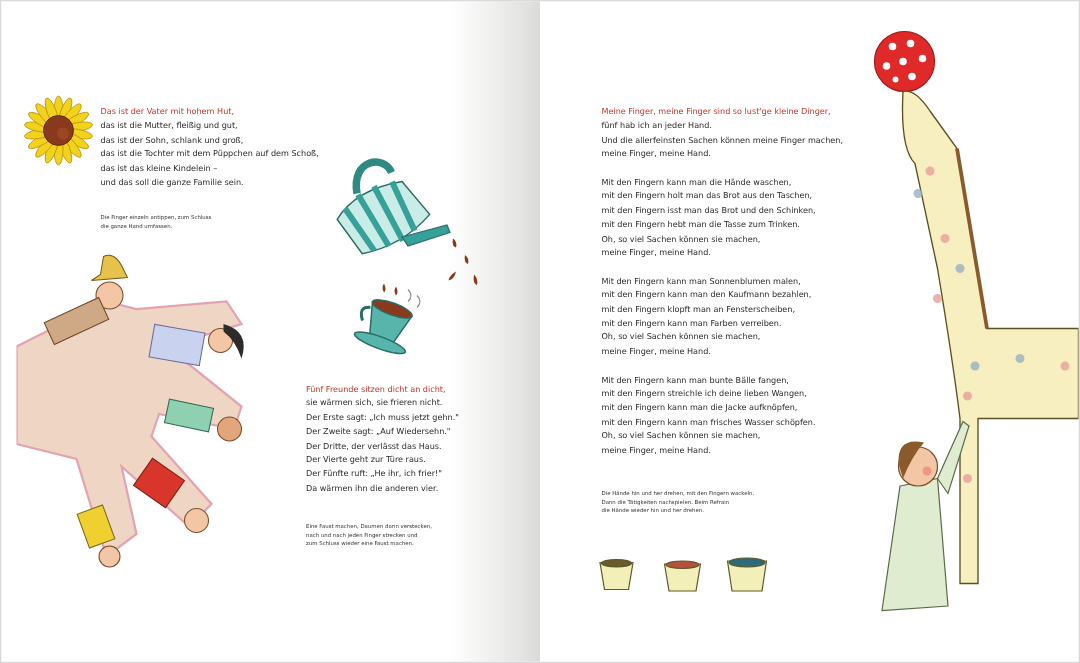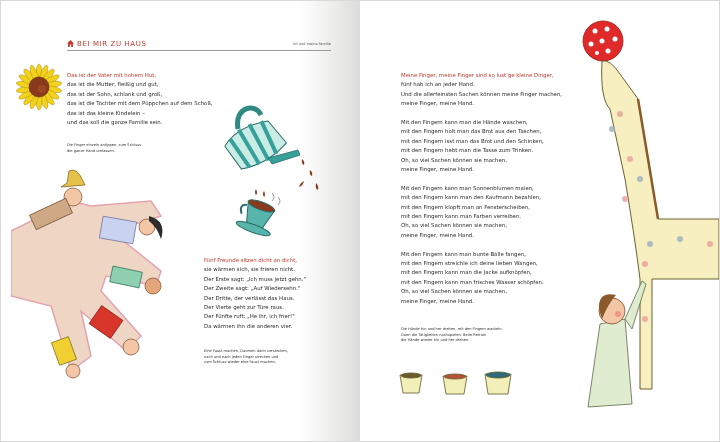--- a/index.html
+++ b/index.html
@@ -17,28 +17,20 @@
   .caption { position: absolute; font-size: 3.6px; line-height: 5.6px; color: #333; white-space: nowrap; }
   .stanza { margin-bottom: 9.4px; }
   svg { display: block; }
 </style>
 </head>
 <body>
 
 <div class="spread">
 
   <div class="page-left">
-    <div class="header">
-      <svg class="house-icon" viewBox="0 0 10 10">
-        <polygon points="5,0 10,5 8.5,5 8.5,10 1.5,10 1.5,5 0,5" fill="#c0392b"></polygon>
-        <rect x="4" y="6.5" width="2" height="3.5" fill="#fff"></rect>
-      </svg>
-      <span class="header-title">BEI MIR ZU HAUS</span>
-      <span class="header-right">Ich und meine Familie</span>
-    </div>
 
     <svg style="position:absolute;left:14px;top:62px;" width="48" height="48" viewBox="0 0 48 48">
       <g transform="translate(24,24)">
         <g fill="#f3d21c" stroke="#b38d10" stroke-width="0.5">
           <ellipse rx="3" ry="10" transform="rotate(0) translate(0,-13)"></ellipse>
           <ellipse rx="3" ry="10" transform="rotate(20) translate(0,-13)"></ellipse>
           <ellipse rx="3" ry="10" transform="rotate(40) translate(0,-13)"></ellipse>
           <ellipse rx="3" ry="10" transform="rotate(60) translate(0,-13)"></ellipse>
           <ellipse rx="3" ry="10" transform="rotate(80) translate(0,-13)"></ellipse>
           <ellipse rx="3" ry="10" transform="rotate(100) translate(0,-13)"></ellipse>

